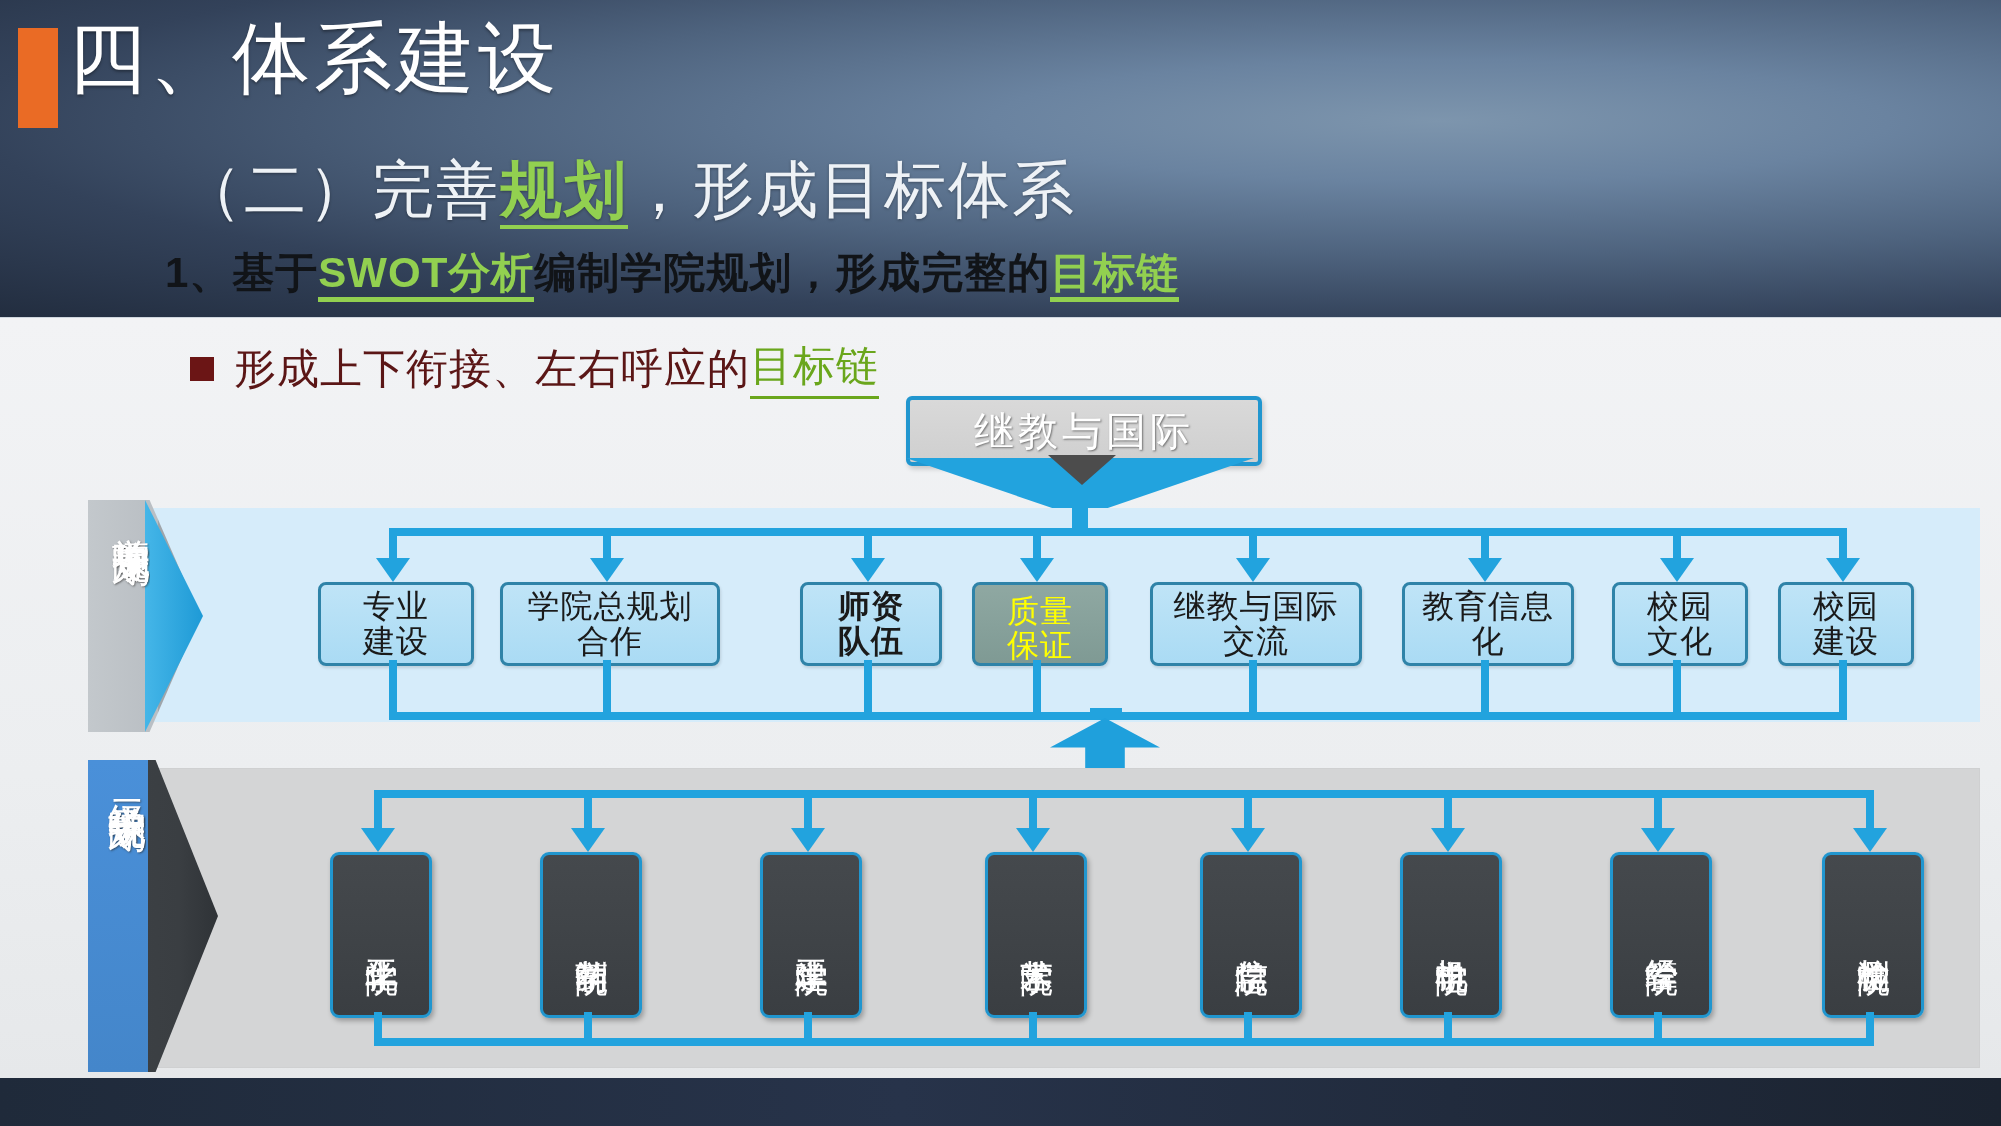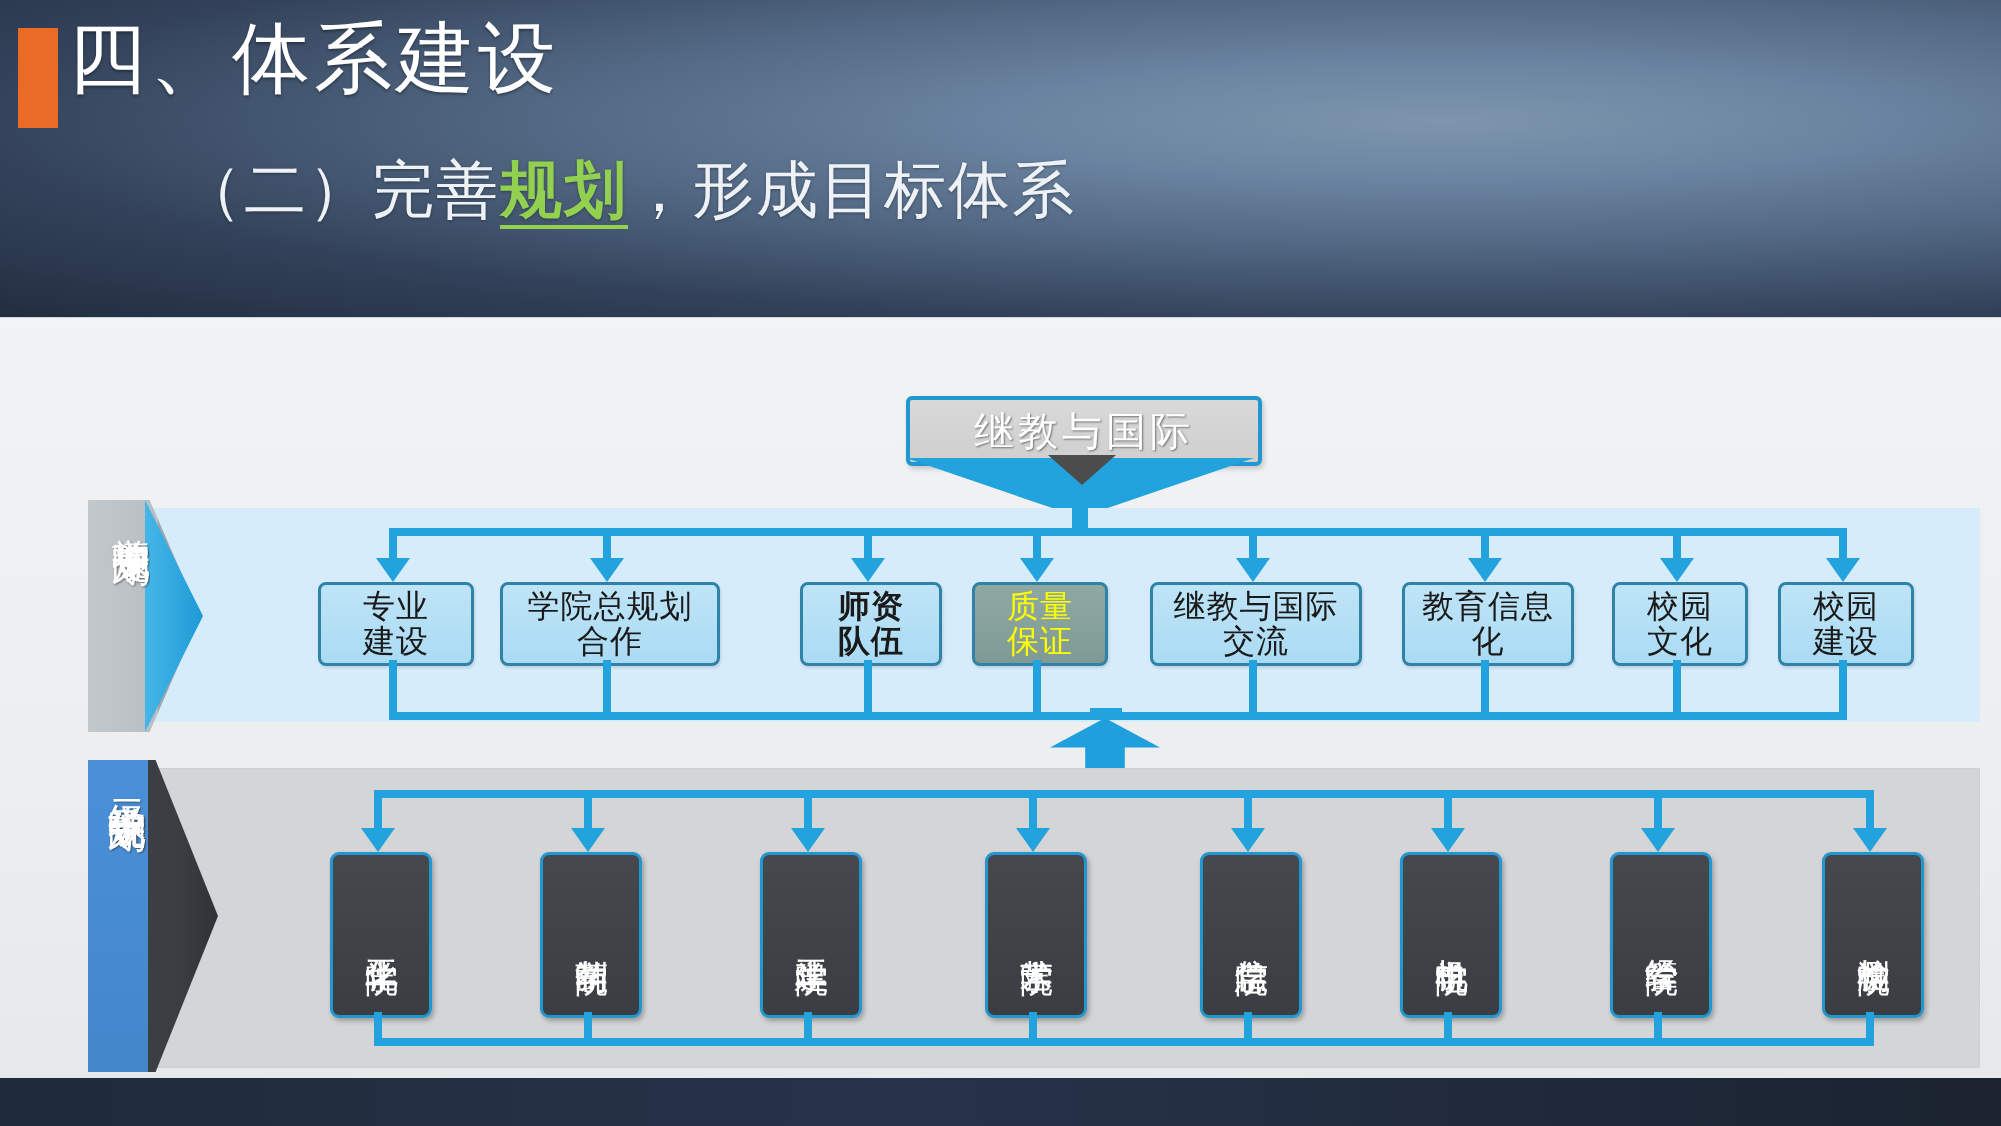--- a/index.html
+++ b/index.html
@@ -183,24 +183,32 @@
 
   <div class="header">
     <div class="accentbar"></div>
 
     <div class="h-title">四、体系建设</div>
 
     <div class="h-sub">
       <span>（二）完善</span><span class="hl">规划</span><span>，形成目标体系</span>
     </div>
 
+    <div class="h-line3">
+      <span>1、基于</span><span class="hl">SWOT分析</span><span>编制学院规划，形成完整的</span><span class="hl">目标链</span>
+    </div>
   </div>
 
   <div class="bodyarea"></div>
 
+  <div class="bullet-line">
+    <span class="bullet-sq"></span>
+      <span>形成上下衔接、左右呼应的</span>
+      <span class="hl">目标链</span>
+  </div>
 
   <div class="topbox">
     <span>继教与国际</span>
   </div>
   <div class="funnel"></div>
   <div class="funnel-stem"></div>
   <div class="top-tri"></div>
 
   <div class="band1"></div>
   <div class="chev1"></div>
@@ -240,21 +248,21 @@
           <div>学院总规划</div>
           <div>合作</div>
         </div>
       </div>
       <div class="r1box" style="left: 800px; width: 136px; font-weight: bold;">
         <div>
           <div>师资</div>
           <div>队伍</div>
         </div>
       </div>
-      <div class="r1box hi" style="left: 972px; width: 130px;">
+      <div class="r1box hi" style="left: 972px; width: 130px; align-items: flex-end;">
         <div>
           <div>质量</div>
           <div>保证</div>
         </div>
       </div>
       <div class="r1box" style="left: 1150px; width: 206px;">
         <div>
           <div>继教与国际</div>
           <div>交流</div>
         </div>

